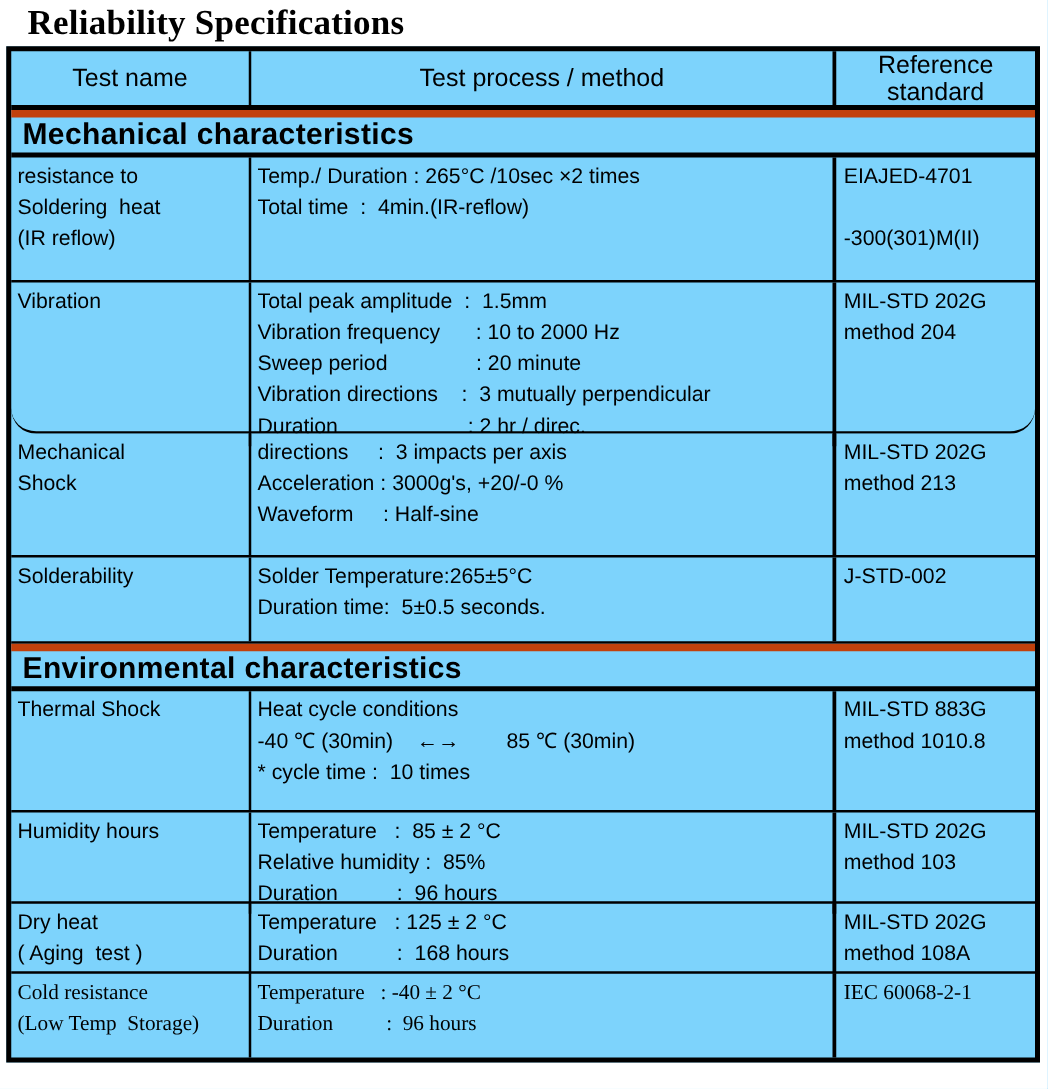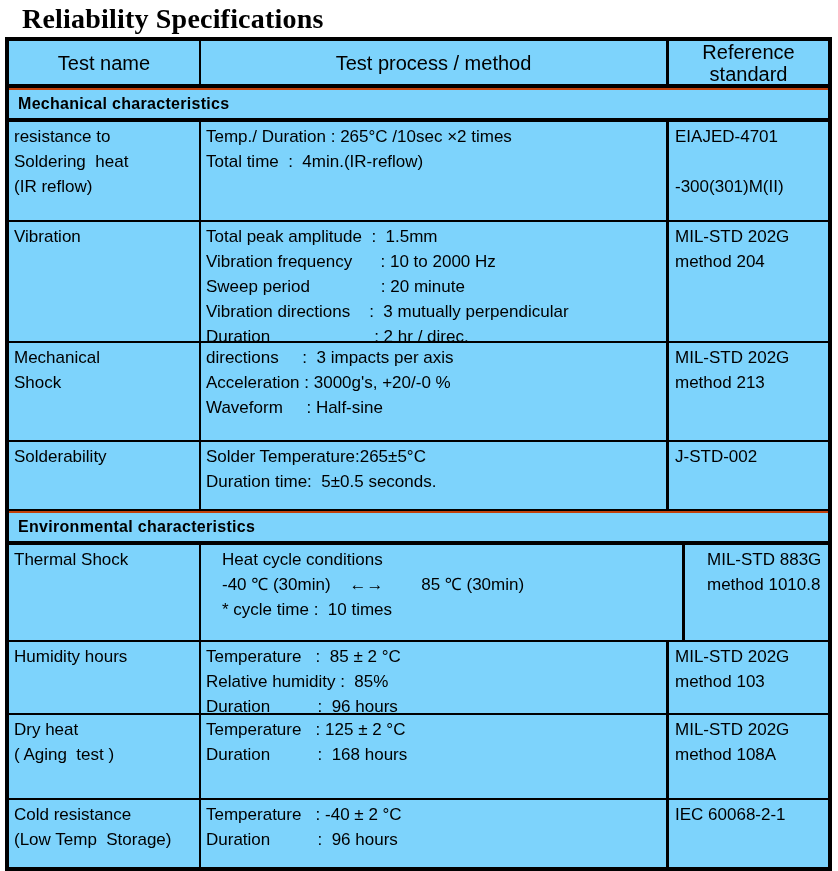--- a/index.html
+++ b/index.html
@@ -44,36 +44,36 @@
     flex-direction: column;
     align-items: center;
     justify-content: center;
     font-size: 20px;
     line-height: 22px;
     box-sizing: border-box;
   }
   .hc1 { border-right: 2px solid #000; }
   .hc2 { border-right: 3px solid #000; }
   .section-row {
-    border-top: 2px solid #c2410c;
+    border-top: 6px solid #c2410c;
     border-bottom: 4px solid #000;
     font-weight: bold;
-    font-size: 16px;
+    font-size: 24px;
     line-height: 22px;
     padding: 3px 0 3px 9px;
     box-sizing: border-box;
     letter-spacing: 0.3px;
   }
   .data-row {
     display: grid;
     grid-template-columns: 192px 468px 1fr;
     border-bottom: 2px solid #000;
     box-sizing: border-box;
   }
-  .data-row:last-child { border-bottom: none; }
+  .data-row:last-child { border-bottom: none; font-family: Liberation Serif, serif; }
   .cell {
     box-sizing: border-box;
     padding: 2px 2px 4px 5px;
     font-size: 17px;
     line-height: 25px;
   }
   .cell-name { border-right: 2px solid #000; }
   .cell-process { border-right: 3px solid #000; }
   .cell-ref { padding-left: 6px; }
   .tline {
@@ -114,21 +114,21 @@
           <div class="cell cell-process">
             <div class="tline">Temp./ Duration : 265°C /10sec ×2 times</div>
             <div class="tline">Total time  :  4min.(IR-reflow)</div>
           </div>
           <div class="cell cell-ref">
             <div class="tline">EIAJED-4701</div>
             <div class="tline"></div>
             <div class="tline">-300(301)M(II)</div>
           </div>
         </div>
-        <div class="data-row" style="height: 121px;">
+        <div class="data-row" style="height: 121px; border-radius: 20px;">
           <div class="cell cell-name">
             <div class="tline">Vibration</div>
           </div>
           <div class="cell cell-process">
             <div class="tline">Total peak amplitude  :  1.5mm</div>
             <div class="tline">Vibration frequency      : 10 to 2000 Hz</div>
             <div class="tline">Sweep period               : 20 minute</div>
             <div class="tline">Vibration directions    :  3 mutually perpendicular</div>
             <div class="tline">Duration                      : 2 hr / direc.</div>
           </div>
@@ -158,21 +158,21 @@
           </div>
           <div class="cell cell-process">
             <div class="tline">Solder Temperature:265±5°C</div>
             <div class="tline">Duration time:  5±0.5 seconds.</div>
           </div>
           <div class="cell cell-ref">
             <div class="tline">J-STD-002</div>
           </div>
         </div>
         <div class="section-row">Environmental characteristics</div>
-        <div class="data-row" style="height: 97px; gap: 16px;">
+        <div class="data-row" style="height: 97px;">
           <div class="cell cell-name">
             <div class="tline">Thermal Shock</div>
           </div>
           <div class="cell cell-process">
             <div class="tline">Heat cycle conditions</div>
             <div class="tline">-40 ℃ (30min)    ←→        85 ℃ (30min)</div>
             <div class="tline">* cycle time :  10 times</div>
           </div>
           <div class="cell cell-ref">
             <div class="tline">MIL-STD 883G</div>
@@ -186,21 +186,21 @@
           <div class="cell cell-process">
             <div class="tline">Temperature   :  85 ± 2 °C</div>
             <div class="tline">Relative humidity :  85%</div>
             <div class="tline">Duration          :  96 hours</div>
           </div>
           <div class="cell cell-ref">
             <div class="tline">MIL-STD 202G</div>
             <div class="tline">method 103</div>
           </div>
         </div>
-        <div class="data-row" style="height: 85px;">
+        <div class="data-row" style="height: 56px;">
           <div class="cell cell-name">
             <div class="tline">Dry heat</div>
             <div class="tline">( Aging  test )</div>
           </div>
           <div class="cell cell-process">
             <div class="tline">Temperature   : 125 ± 2 °C</div>
             <div class="tline">Duration          :  168 hours</div>
           </div>
           <div class="cell cell-ref">
             <div class="tline">MIL-STD 202G</div>

